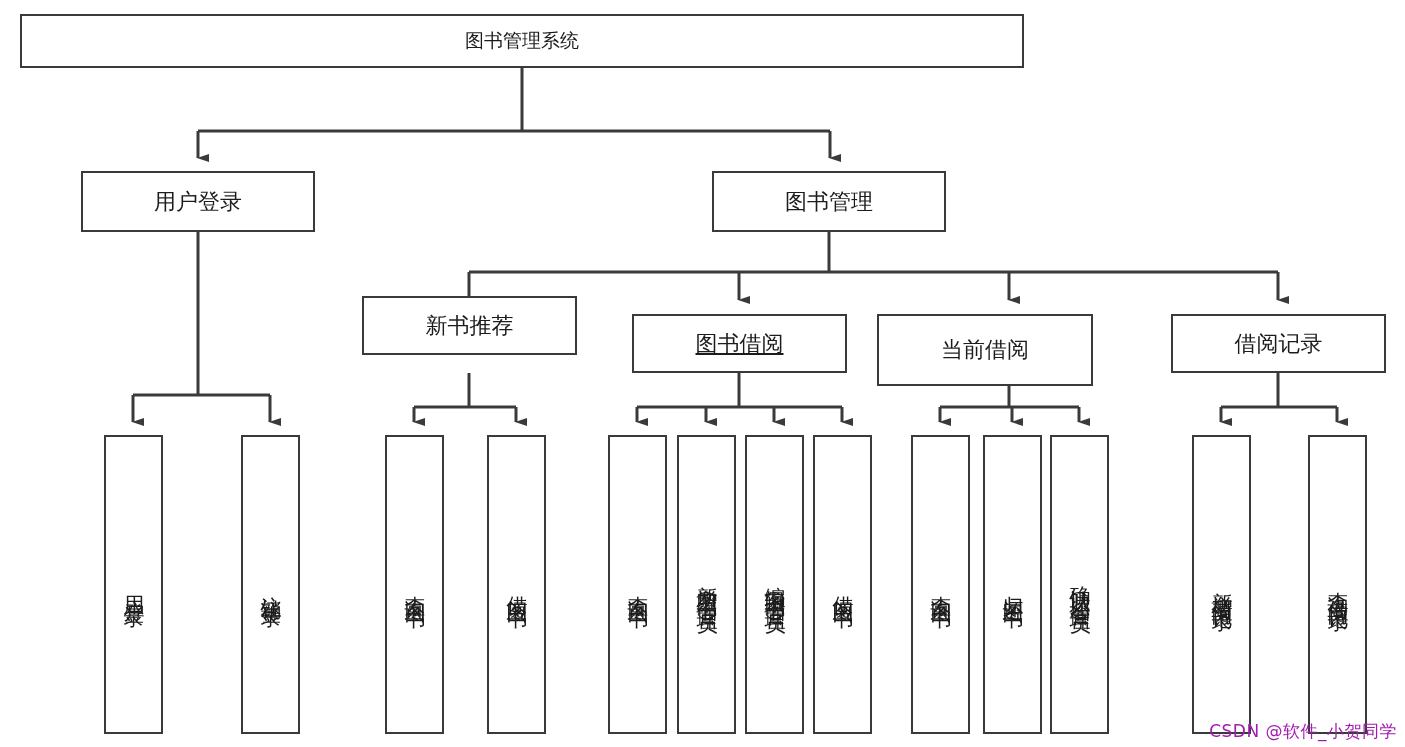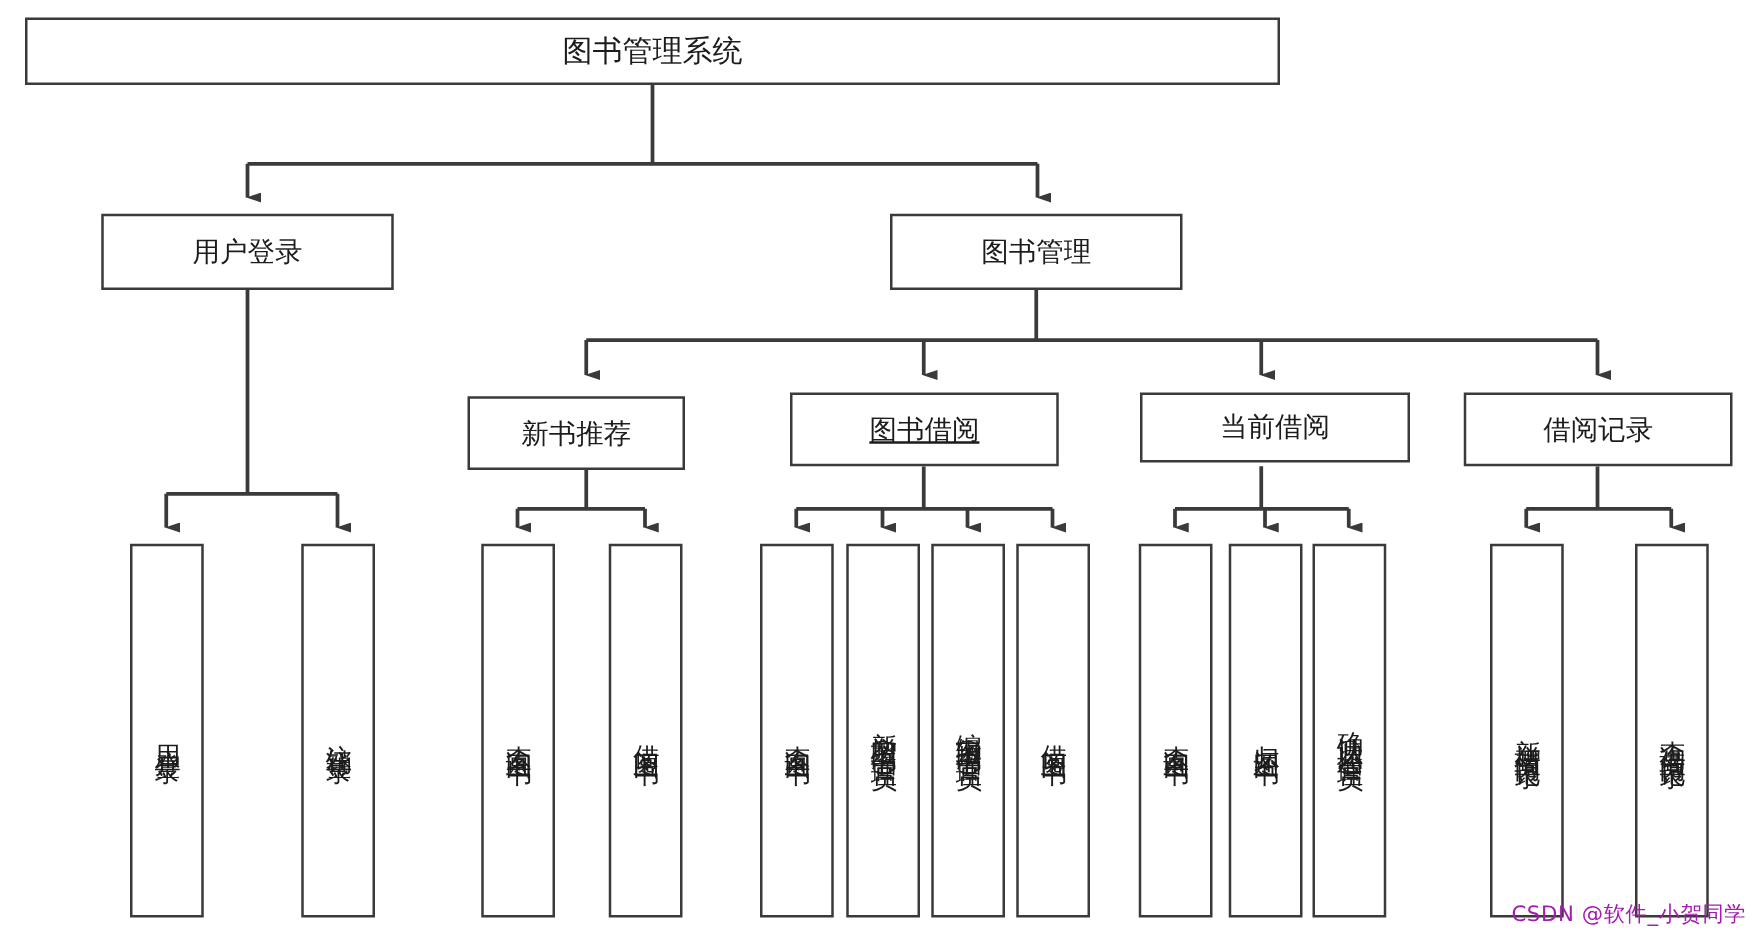--- a/index.html
+++ b/index.html
@@ -31,21 +31,21 @@
     box-sizing: border-box;
     border: 2px solid #3a3a3a;
     background: #ffffff;
     display: flex;
     align-items: center;
     justify-content: center;
     color: #1c1c1c;
     text-align: center;
   }
   .node.root {
-    font-size: 24px;
+    font-size: 19px;
   }
   .node.level2 {
     font-size: 22px;
   }
   .node.level3 {
     font-size: 22px;
   }
   .node.leaf {
     font-size: 21px;
     align-items: center;
@@ -129,27 +129,27 @@
     <span>图书管理系统</span>
   </div>
 
   <div class="node level2" style="left:81px;top:171px;width:234px;height:61px;">
     <span>用户登录</span>
   </div>
   <div class="node level2" style="left:712px;top:171px;width:234px;height:61px;text-align:right;">
     <span>图书管理</span>
   </div>
 
-  <div class="node level3" style="left:362px;top:317px;width:174px;height:59px;margin-left:12px;">
+  <div class="node level3" style="left:362px;top:296px;width:215px;height:59px;">
     <span>新书推荐</span>
   </div>
   <div class="node level3" style="left:632px;top:314px;width:215px;height:59px;text-decoration:underline;">
     <span>图书借阅</span>
   </div>
-  <div class="node level3" style="left:912px;top:314px;width:216px;height:56px;font-family:Liberation Serif, serif;">
+  <div class="node level3" style="left:877px;top:314px;width:216px;height:72px;font-family:Liberation Serif, serif;">
     <span>当前借阅</span>
   </div>
   <div class="node level3" style="left:1171px;top:314px;width:215px;height:59px;">
     <span>借阅记录</span>
   </div>
 
   <div class="node leaf" style="left:104px;top:435px;width:59px;height:299px;">
     <span class="vtext">用户登录</span>
   </div>
   <div class="node leaf" style="left:241px;top:435px;width:59px;height:299px;">

